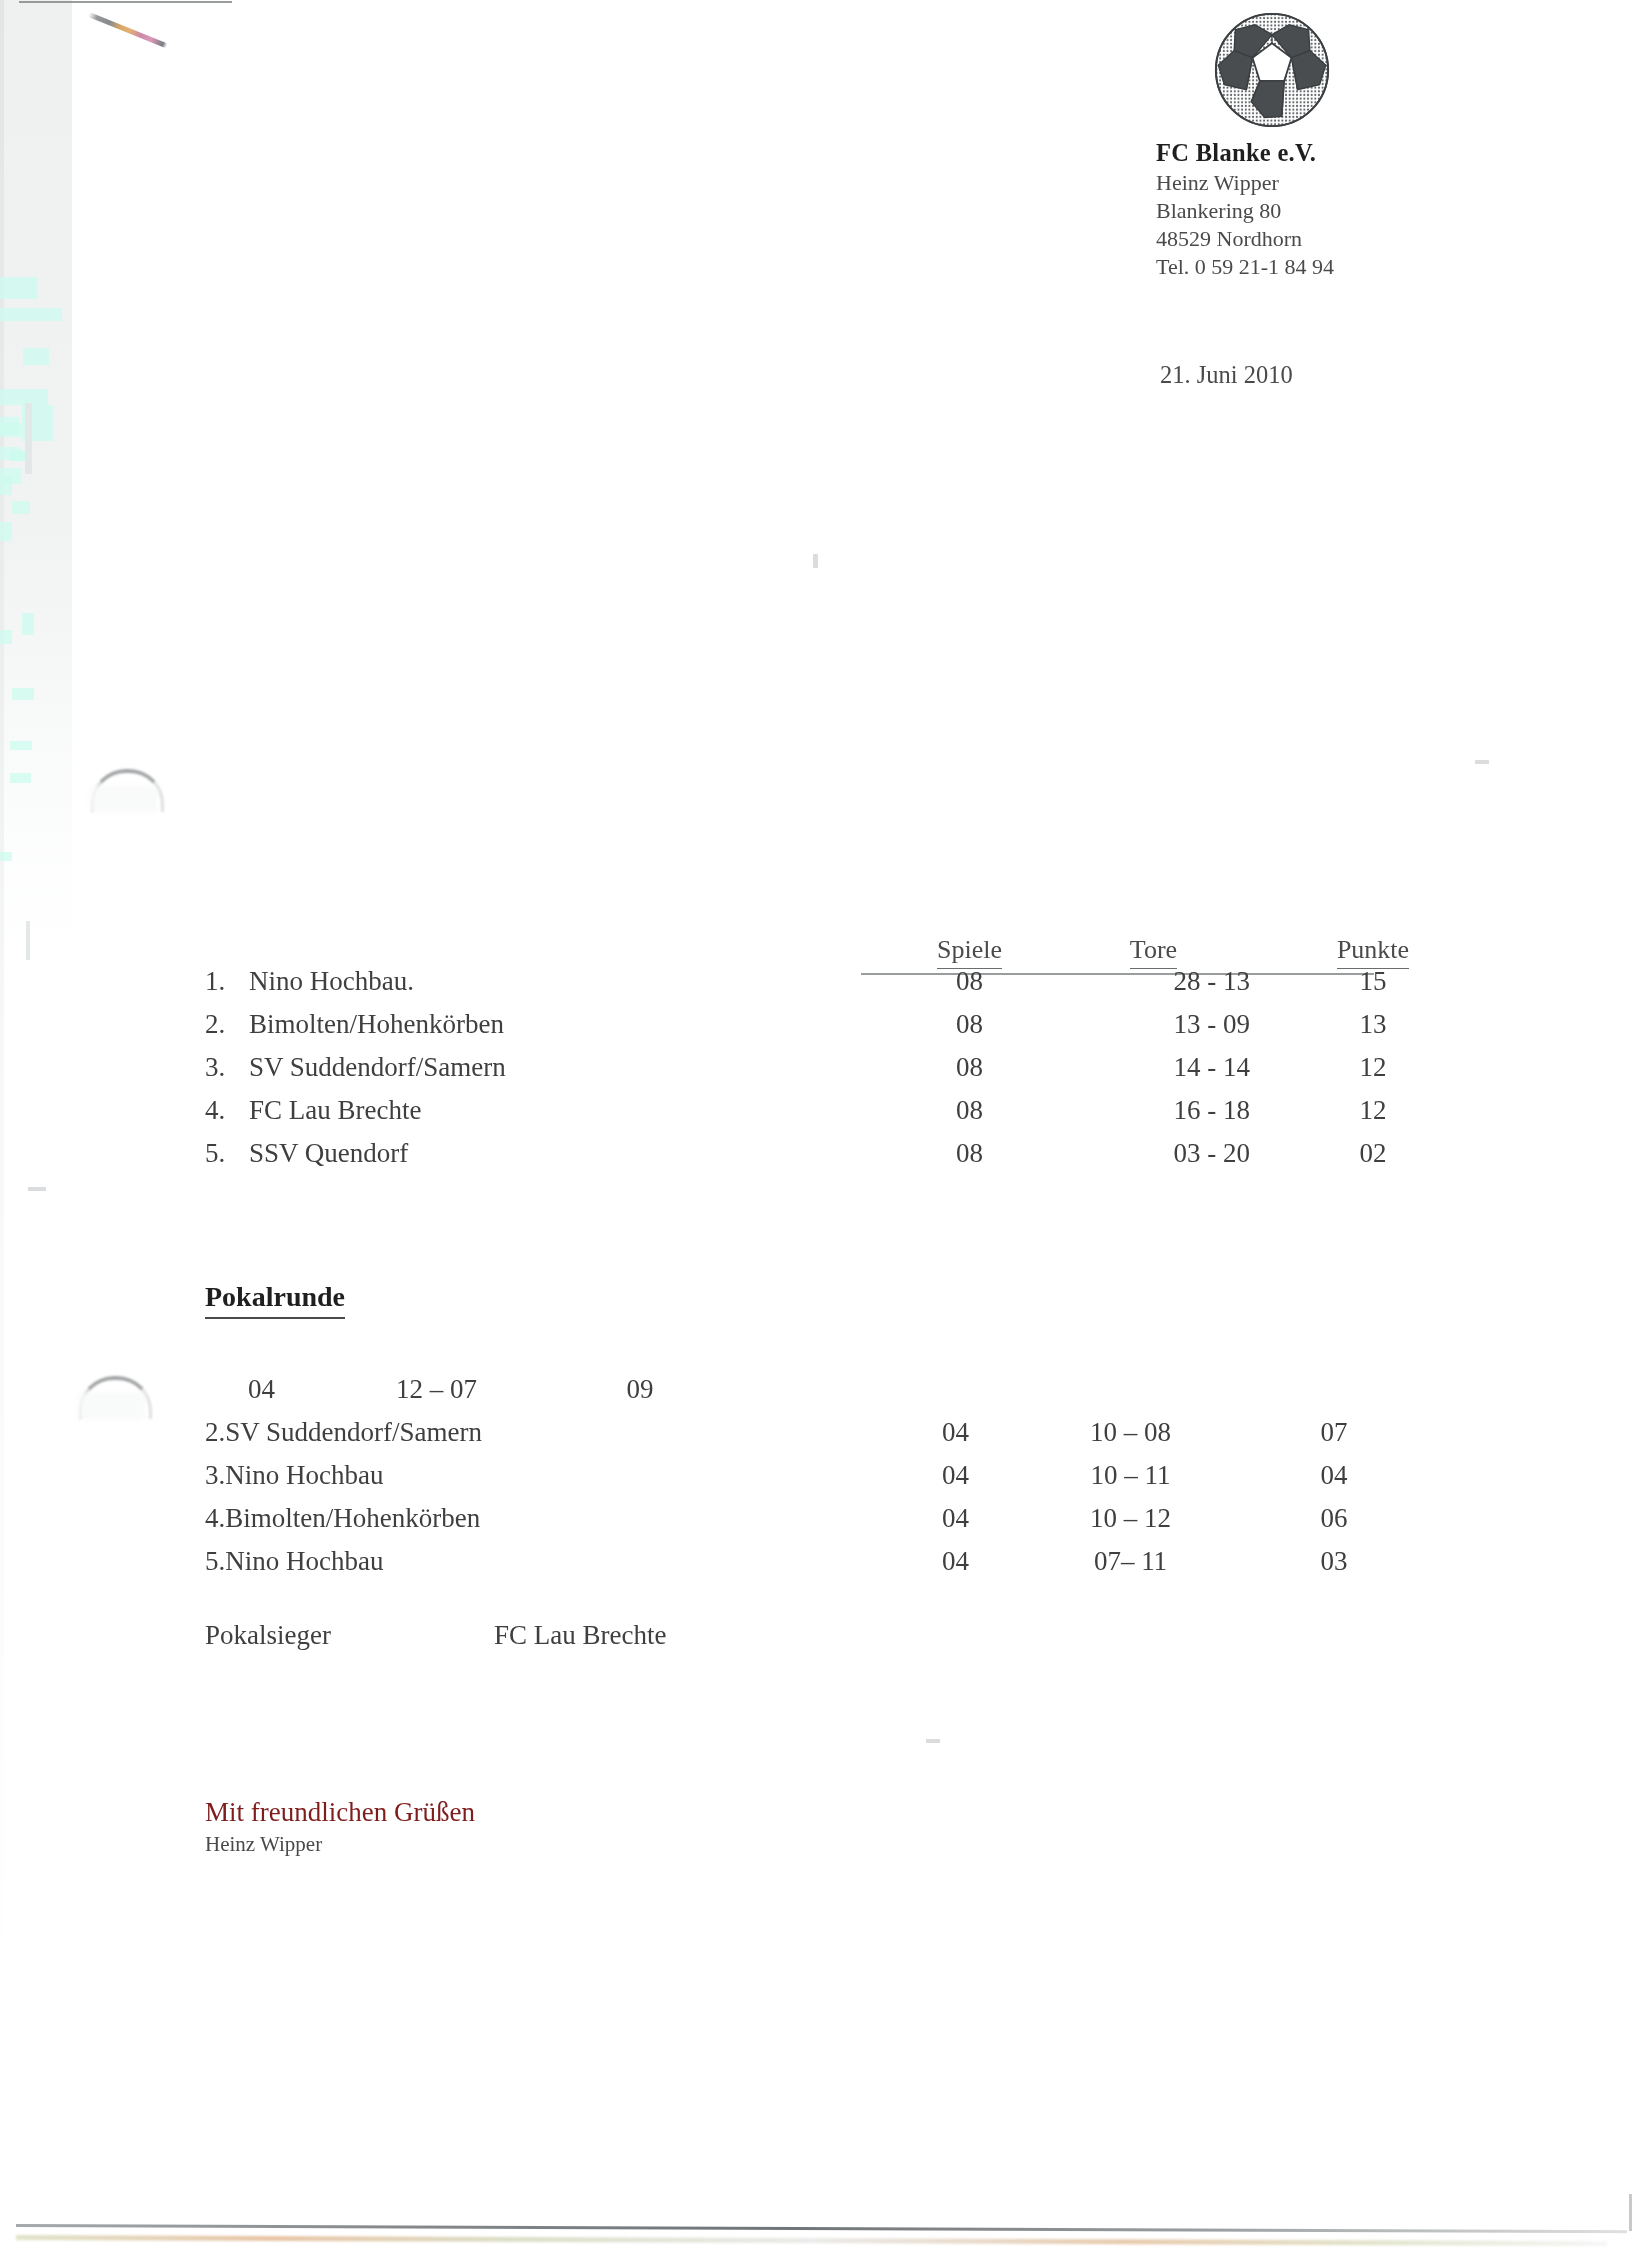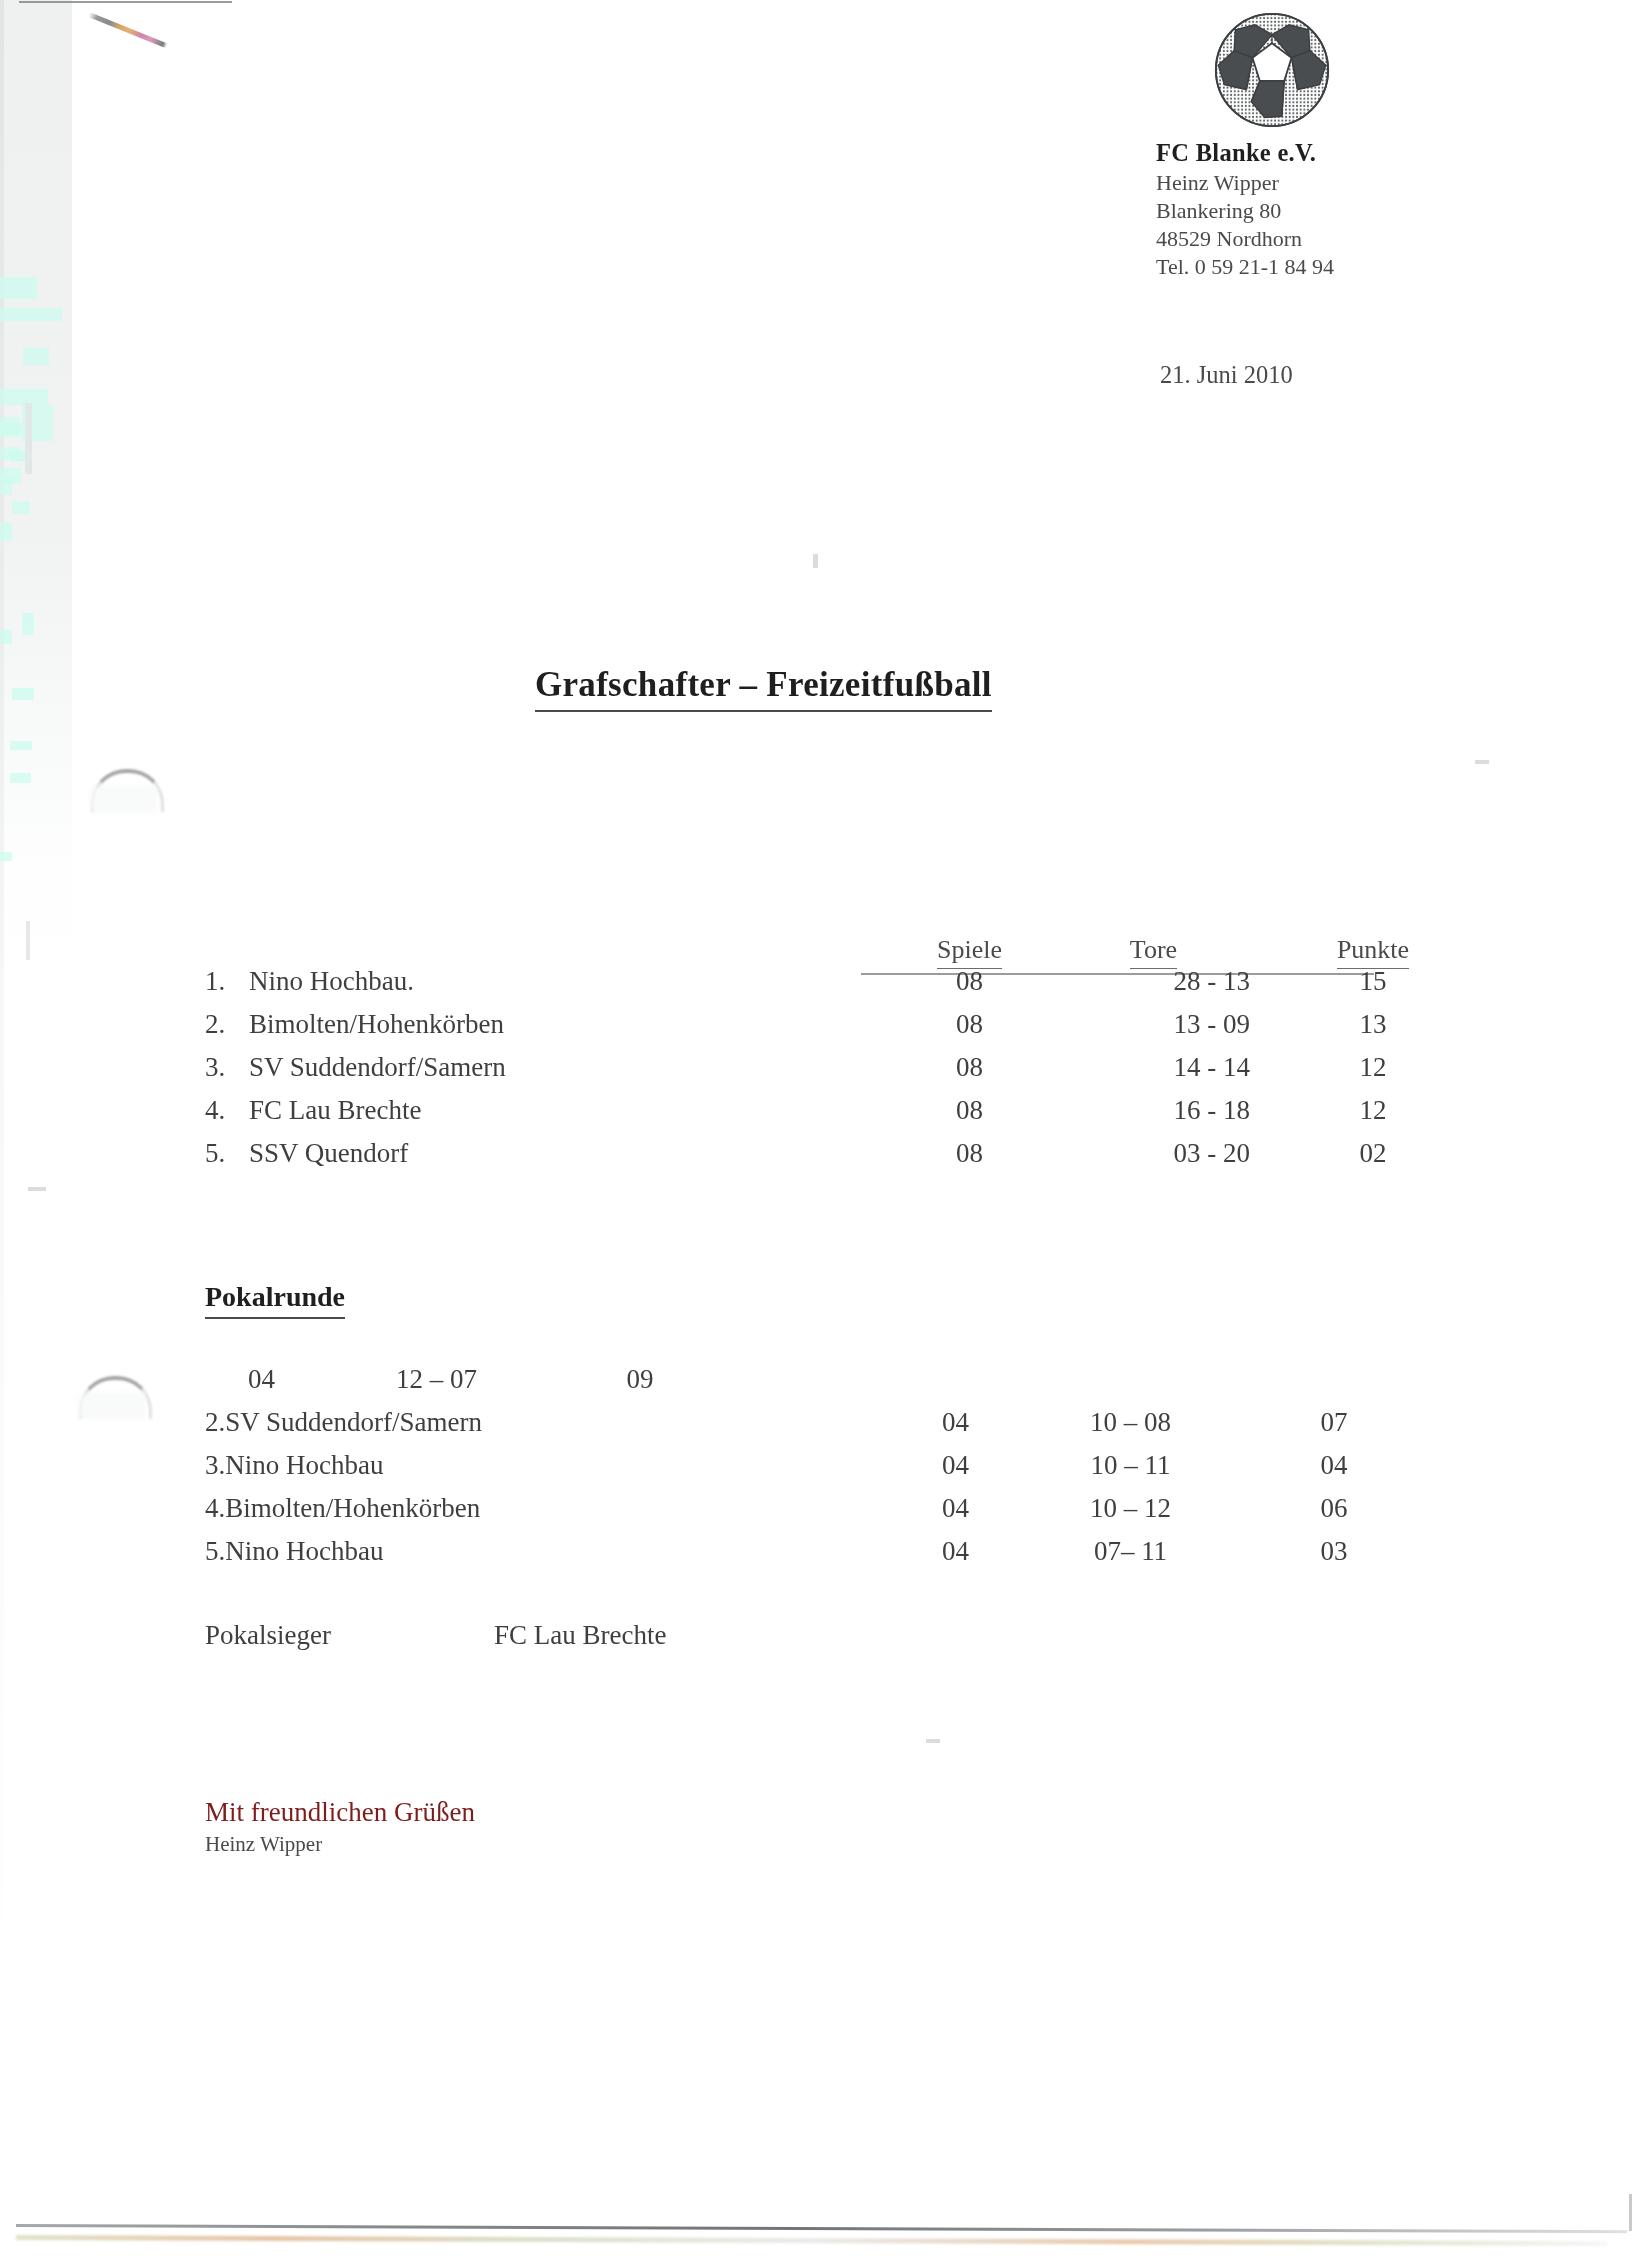--- a/index.html
+++ b/index.html
@@ -270,21 +270,21 @@
     padding-bottom: 3.9px;
   }
   #pokal-heading { left: 205px; top: 1281px; }
 
   #cup-table { left: 205px; top: 1364px; }
   #cup-table .row { height: 43px; }
   #cup-table .col-rank { width: 0; }
   #cup-table .col-team { width: 694px; }
   #cup-table .col-played { width: 113px; }
   #cup-table .col-goals  { width: 193px; margin-left: 22px; }
-  #cup-table .col-points { width: 122px; margin-left: 46px; }
+  #cup-table .col-points { width: 122px; margin-left: 46px; margin-top: 10px; }
 
   .winner-line {
     position: absolute;
     left: 205px;
     top: 1620px;
     display: flex;
     font-size: 27px;
     color: #3f3f3f;
     white-space: nowrap;
   }
@@ -384,21 +384,20 @@
     </svg>
     <div class="lh-name">FC Blanke e.V.</div>
     <div class="lh-line">Heinz Wipper</div>
     <div class="lh-line">Blankering 80</div>
     <div class="lh-line">48529 Nordhorn</div>
     <div class="lh-line">Tel. 0 59 21-1 84 94</div>
   </div>
 
   <div class="doc-date">21. Juni 2010</div>
 
-  <div class="doc-title">Grafschafter – Freizeitfußball</div>
 
   <div class="head-row">
     <span class="col-rank"></span>
     <span class="col-team"></span>
     <span class="col-played"><span class="hdr">Spiele</span></span>
     <span class="col-goals"><span class="hdr">Tore</span></span>
     <span class="col-points"><span class="hdr">Punkte</span></span>
   </div>
   <div class="head-underline"></div>
 

